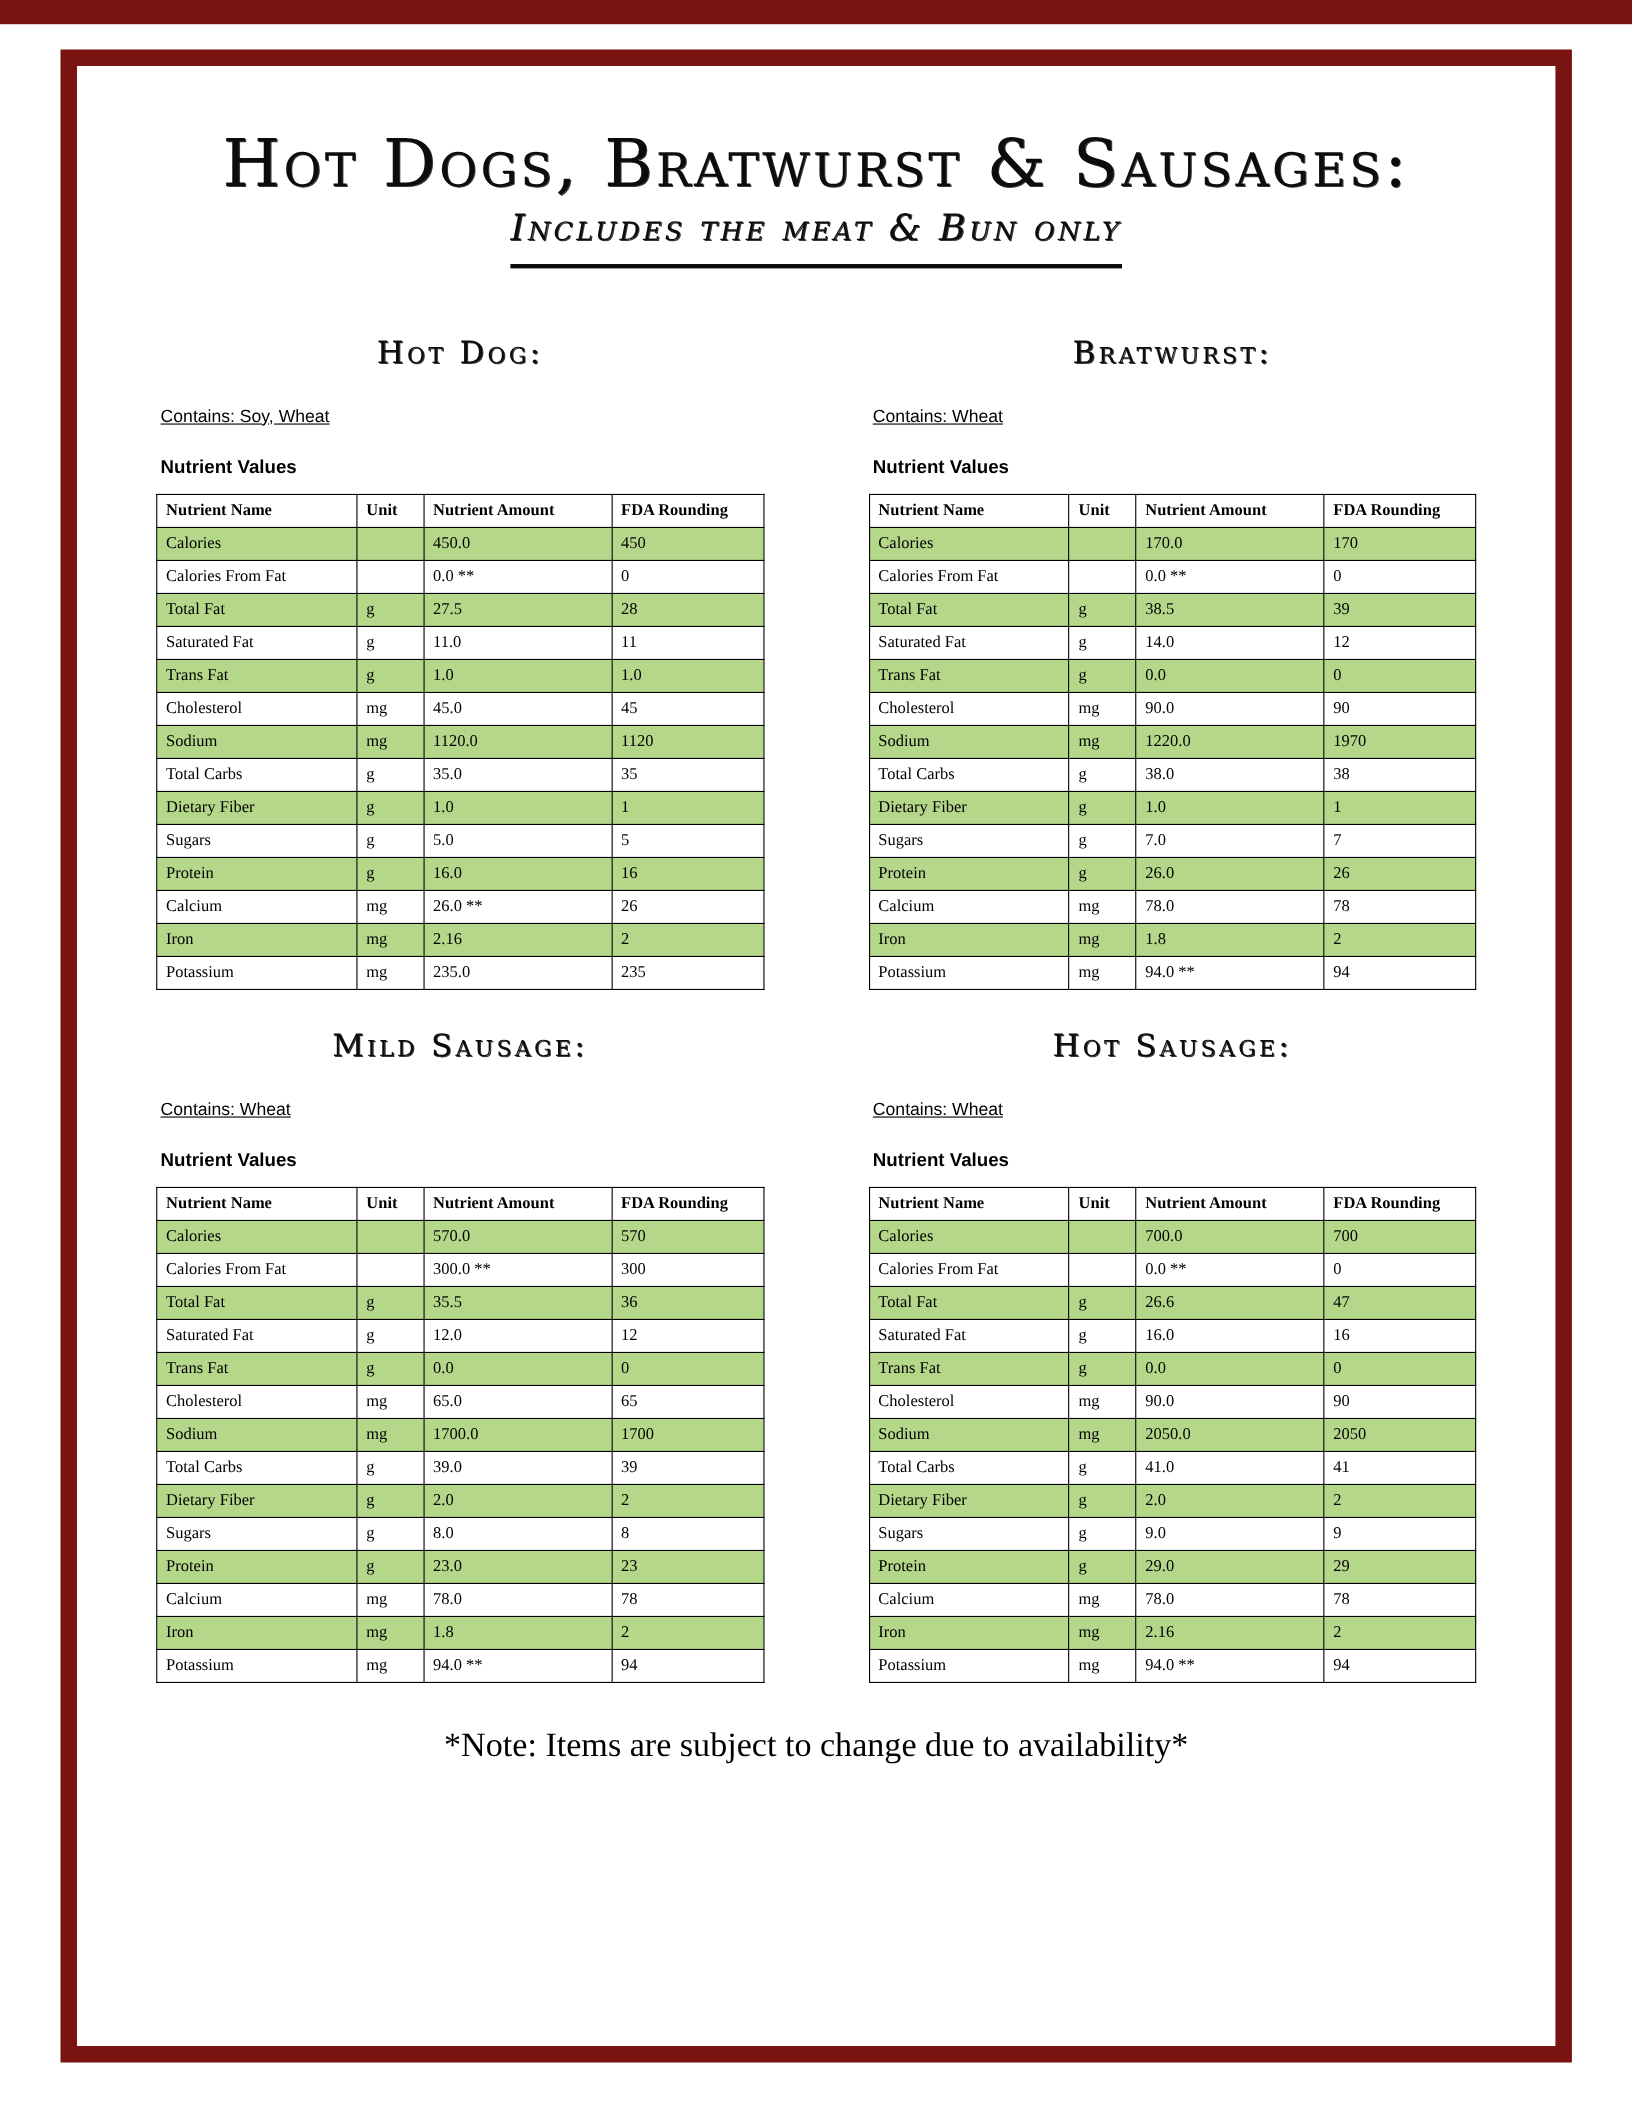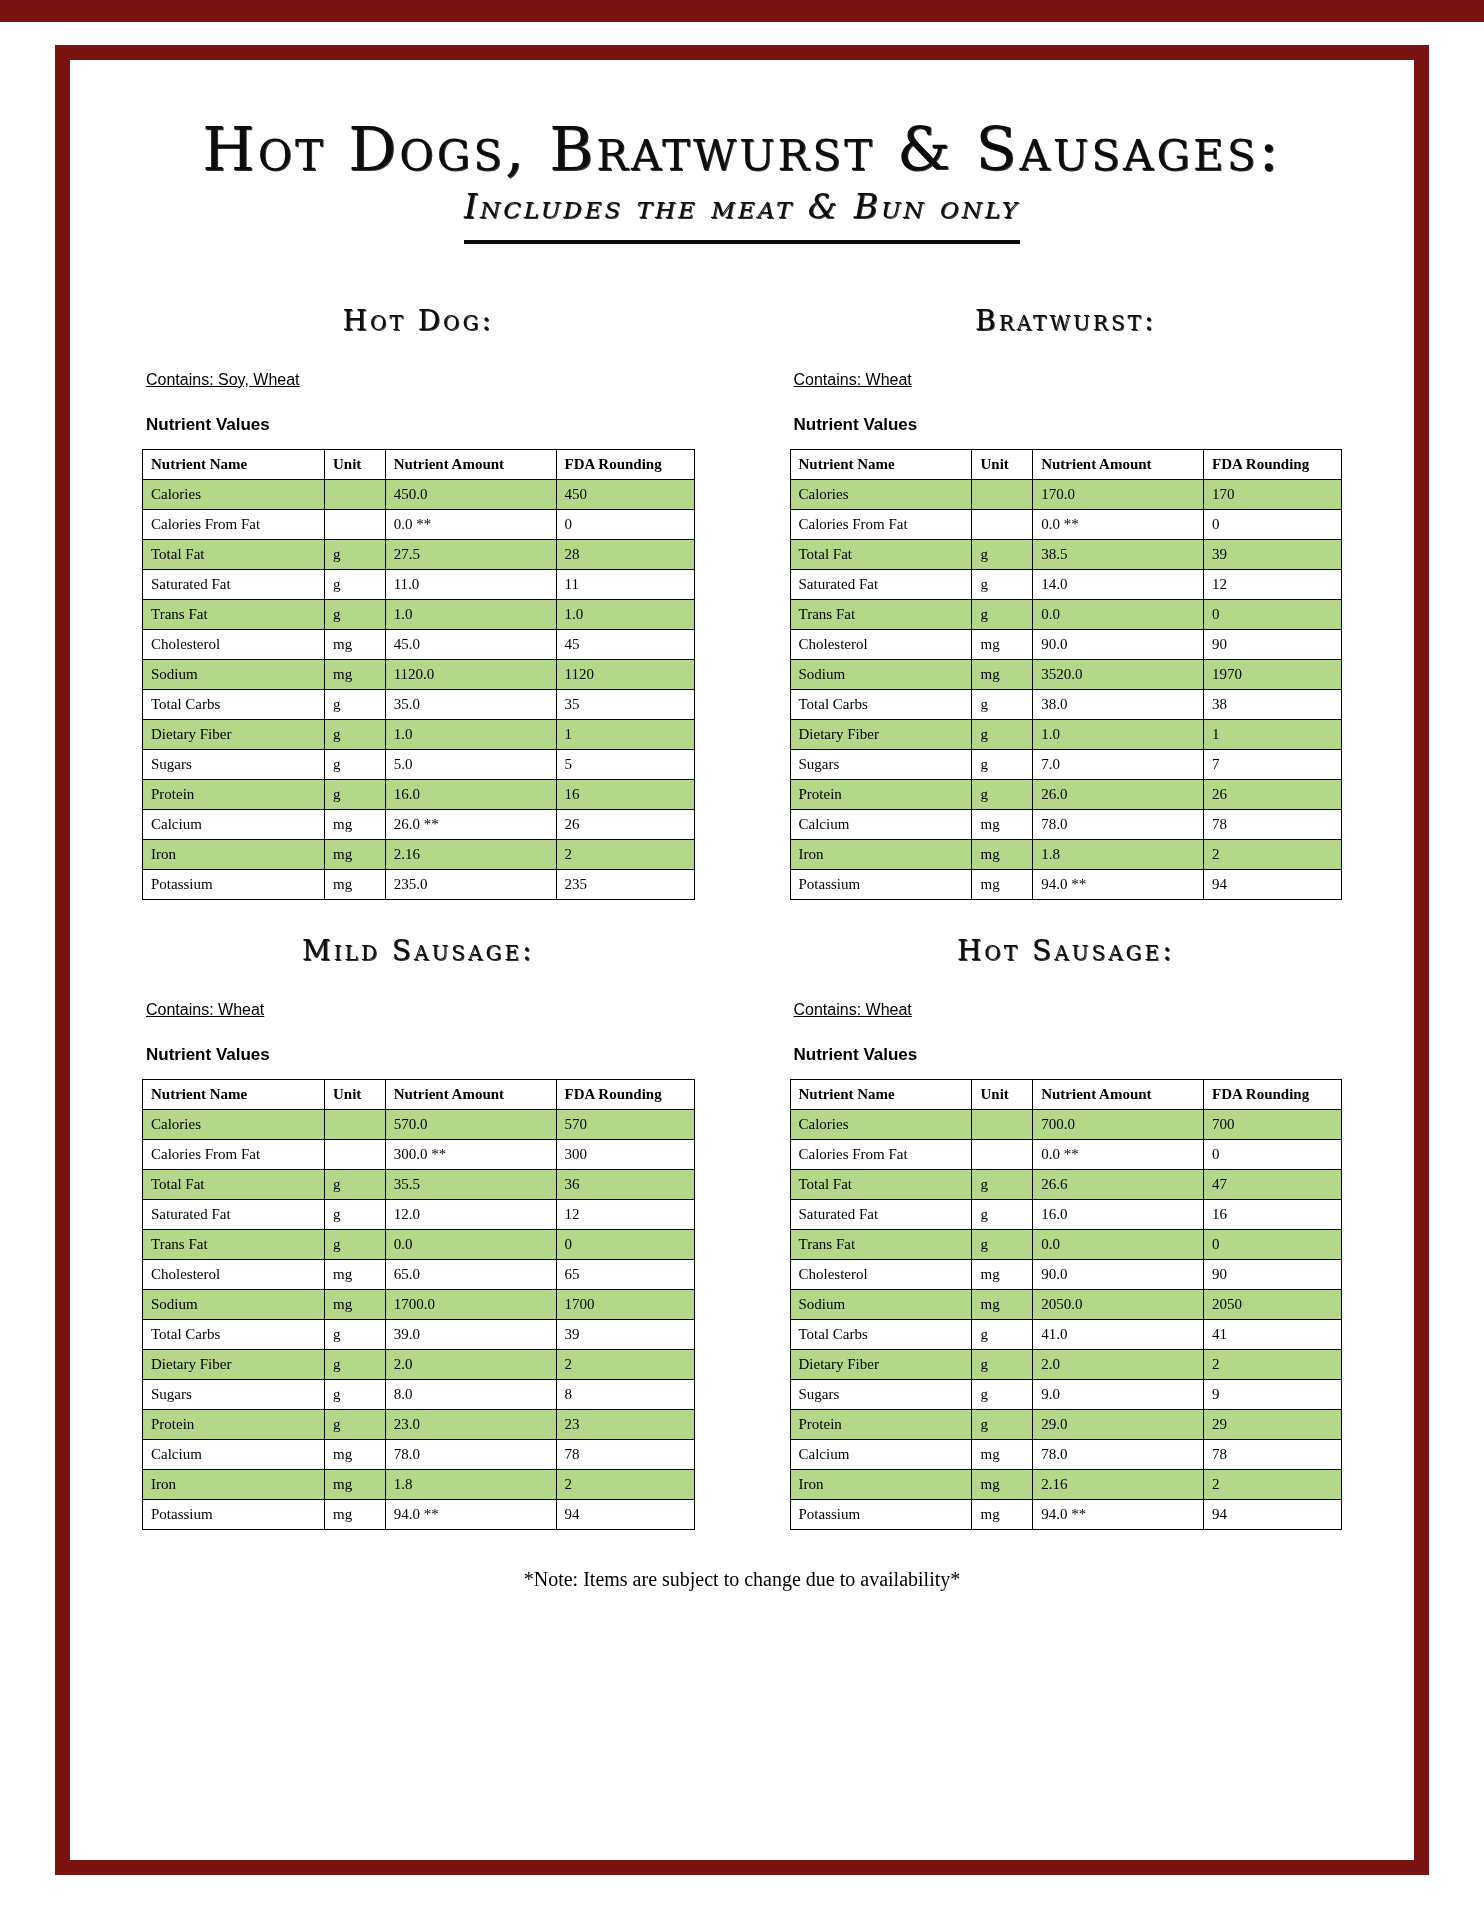--- a/index.html
+++ b/index.html
@@ -75,21 +75,21 @@
   table.nutrient-table th { font-weight: bold; background: #fff; }
   table.nutrient-table td:nth-child(1), table.nutrient-table th:nth-child(1) { width: 33%; }
   table.nutrient-table td:nth-child(2), table.nutrient-table th:nth-child(2) { width: 11%; }
   table.nutrient-table td:nth-child(3), table.nutrient-table th:nth-child(3) { width: 31%; }
   table.nutrient-table td:nth-child(4), table.nutrient-table th:nth-child(4) { width: 25%; }
   tr.green td { background: var(--green, #b4d78a); }
 
   .footnote {
     text-align: center;
     font-family: "Liberation Serif", serif;
-    font-size: 20px;
+    font-size: 31px;
     margin-top: 38px;
   }
 </style>
 </head>
 <body>
 
 <div class="top-strip"></div>
 
 <div class="page-frame">
   <div class="content">
@@ -247,21 +247,21 @@
               </tr>
               <tr>
                 <td>Cholesterol</td>
                 <td>mg</td>
                 <td>90.0</td>
                 <td>90</td>
               </tr>
               <tr class="green">
                 <td>Sodium</td>
                 <td>mg</td>
-                <td>3520.0</td>
+                <td>1220.0</td>
                 <td>1970</td>
               </tr>
               <tr>
                 <td>Total Carbs</td>
                 <td>g</td>
                 <td>38.0</td>
                 <td>38</td>
               </tr>
               <tr class="green">
                 <td>Dietary Fiber</td>

